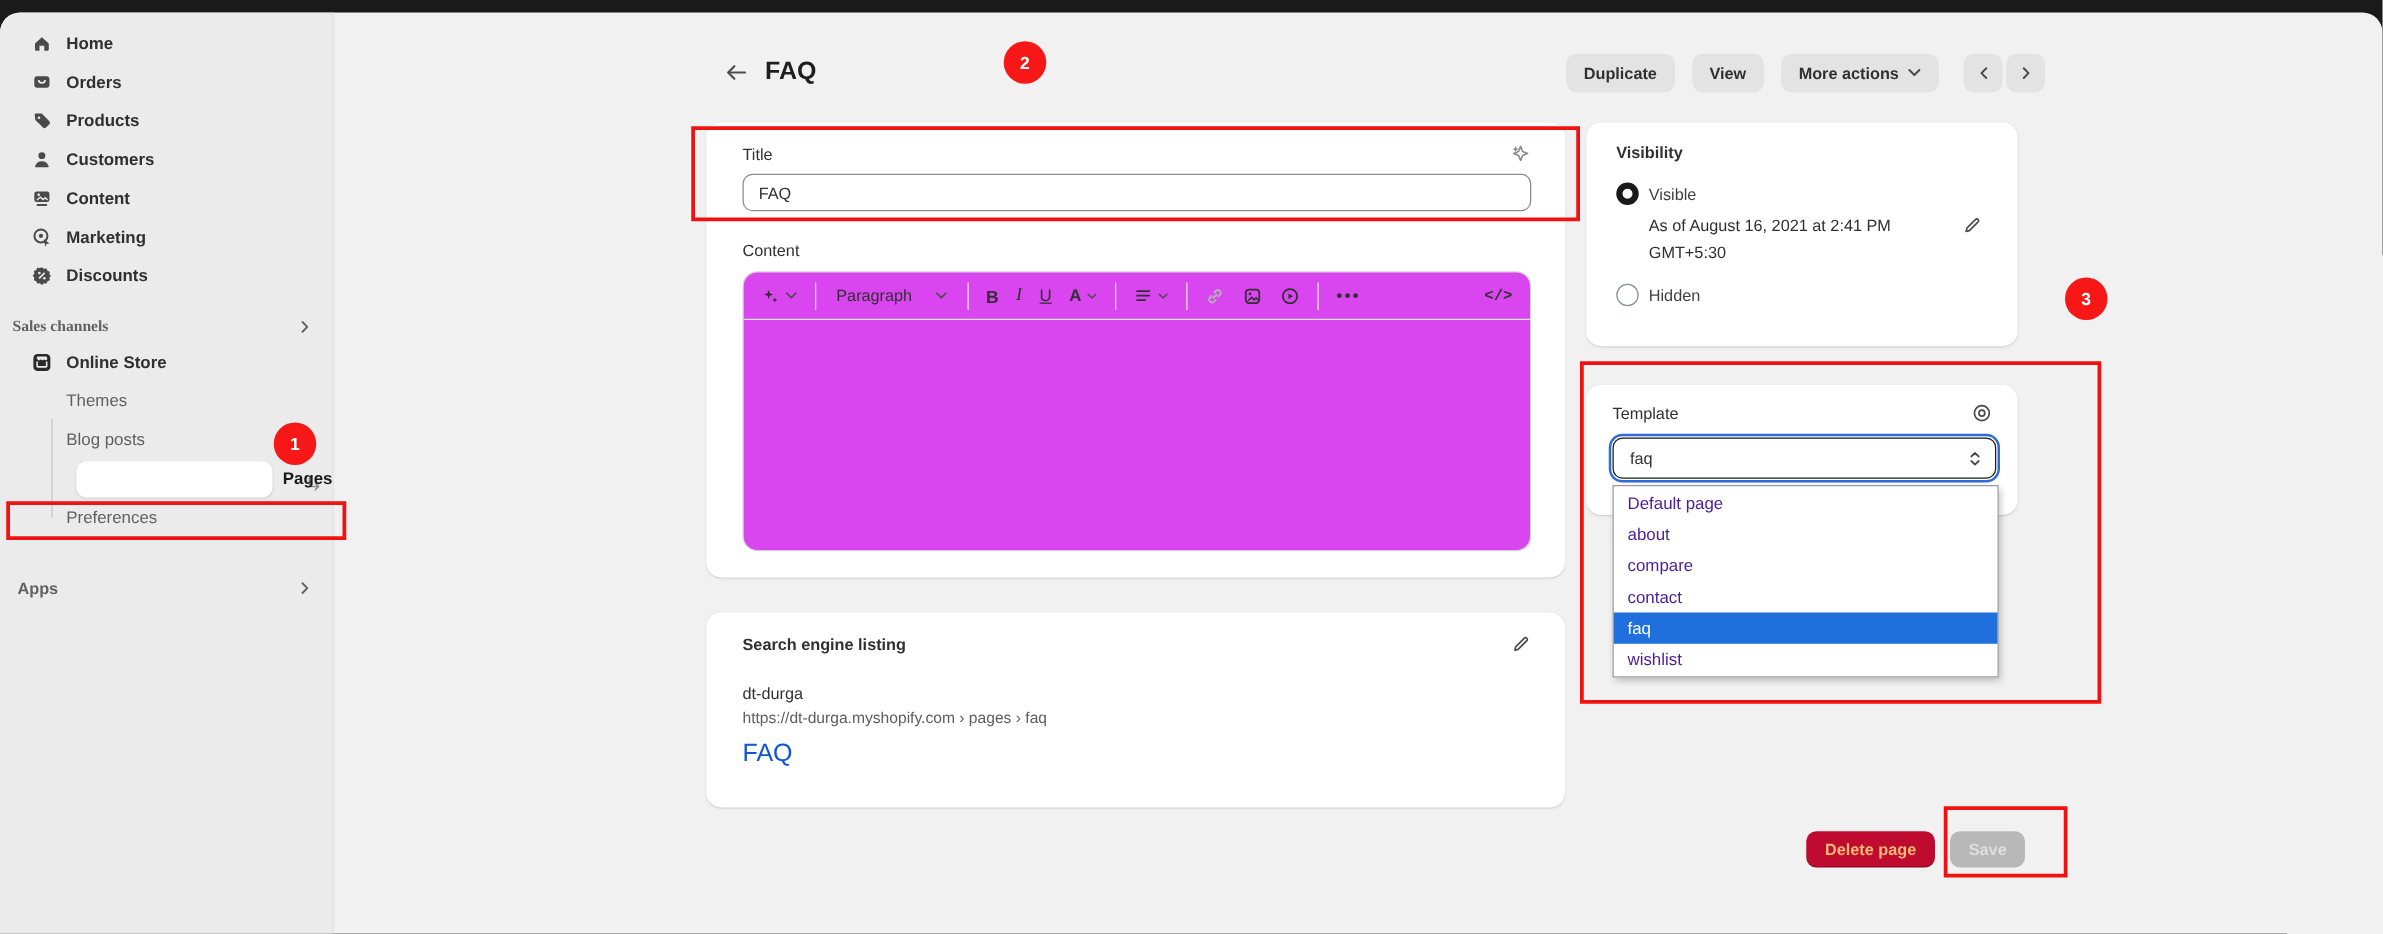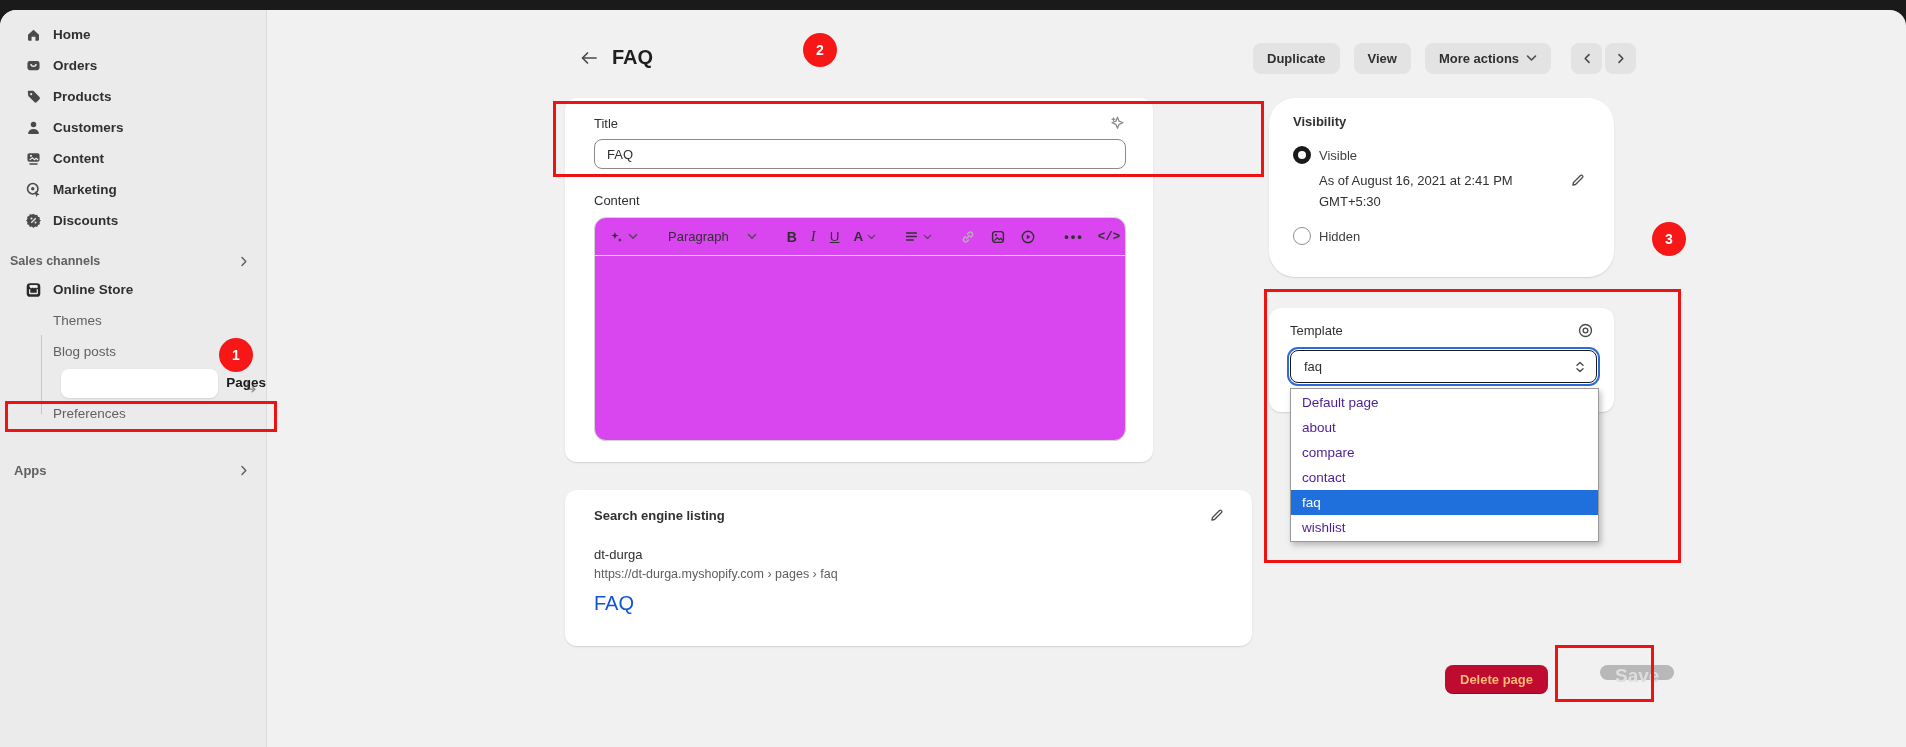--- a/index.html
+++ b/index.html
@@ -9,21 +9,21 @@
     font-family:"Liberation Sans","DejaVu Sans",sans-serif;
     color:#303030;-webkit-font-smoothing:antialiased;
   }
   .sheet{position:absolute;left:0;right:0;top:10px;bottom:0;background:#f1f1f1;border-radius:16px 16px 0 0;overflow:hidden;}
 
   
   .sidebar{position:absolute;left:0;top:0;bottom:0;width:266px;background:#ebebeb;border-right:1px solid #dcdcdc;border-top-left-radius:16px;}
   .nav{position:absolute;left:0;top:9px;right:0;}
   .nav-row{height:31px;display:flex;align-items:center;padding-left:25px;font-size:13.5px;font-weight:600;color:#303030;cursor:pointer;}
   .nav-row .ic{width:17px;height:17px;margin-right:11px;display:flex;align-items:center;justify-content:center;flex:0 0 17px;}
-  .section-row{height:26px;margin-top:12px;display:flex;align-items:center;padding:0 18px 0 10px;font-size:12.5px;font-weight:600;color:#616161;cursor:pointer;}
+  .section-row{height:26px;margin-top:12px;display:flex;align-items:center;padding:0 18px 0 10px;font-size:12.5px;font-weight:600;color:#616161;cursor:pointer;font-family:Liberation Serif, serif;}
   .section-row .spacer{flex:1;}
   .sub-row{height:31px;display:flex;align-items:center;padding-left:53px;font-size:13.5px;font-weight:500;color:#616161;cursor:pointer;position:relative;}
   .sub-row.selected{color:#1a1a1a;font-weight:700;}
   .pill{position:absolute;left:8px;top:1px;height:29px;width:264px;background:#fff;border-radius:8px;box-shadow:0 1px 2px rgba(0,0,0,.10);z-index:1;}
   .sub-row.selected > *{position:relative;z-index:2;}
   .treeline{position:absolute;left:41px;top:325px;height:79px;width:0;border-left:1px solid #c6c6c6;}
   .hook{position:absolute;left:33px;top:5px;width:16px;height:16px;}
   .apps-row{height:30px;display:flex;align-items:center;padding:0 18px 0 14px;font-size:13px;font-weight:600;color:#616161;cursor:pointer;margin-top:26px;}
   .apps-row .spacer{flex:1;}
   .chev-right{width:8px;height:11px;}
@@ -32,21 +32,21 @@
   .page-header-left{position:absolute;left:577px;top:36px;display:flex;align-items:center;gap:13px;}
   .back-btn{width:22px;height:22px;display:flex;align-items:center;justify-content:center;cursor:pointer;}
   .page-title{font-size:20px;font-weight:700;color:#1f1f1f;}
   .page-header-right{position:absolute;left:1253px;top:33px;display:flex;align-items:center;gap:14px;}
   .hbtn{height:30px;background:#e3e3e3;border:none;border-radius:8px;padding:0 14px;font-size:13px;font-weight:600;color:#303030;font-family:inherit;display:flex;align-items:center;gap:7px;cursor:pointer;box-shadow:0 1px 0 rgba(0,0,0,.05);}
   .pager{display:flex;gap:3px;margin-left:6px;}
   .pager .hbtn{width:31px;padding:0;justify-content:center;}
 
   
   .card{position:absolute;background:#fff;border-radius:12px;box-shadow:0 1px 0 rgba(0,0,0,.07),0 1px 3px rgba(0,0,0,.06);}
-  .card1{left:565px;top:88px;width:588px;height:364px;padding:17px 27px 0 29px;box-sizing:border-box;}
+  .card1{left:565px;top:88px;width:687px;height:364px;padding:17px 27px 0 29px;box-sizing:border-box;}
   .field-label{font-size:13px;font-weight:500;color:#303030;}
   .label-row{display:flex;align-items:center;justify-content:space-between;}
   .text-input{margin-top:7px;width:100%;height:30px;box-sizing:border-box;border:1px solid #8a8a8a;border-radius:8px;padding:0 12px;font-size:13px;font-family:inherit;color:#303030;background:#fff;outline:none;}
   .content-label{margin-top:24px;}
   .editor-box{margin-top:9px;border:1px solid #d4d4d4;border-radius:12px;height:224px;box-sizing:border-box;background:#d946ef;display:flex;flex-direction:column;}
   .toolbar{height:37px;border-bottom:1px solid #e3e3e3;display:flex;align-items:center;padding:0 12px;gap:10px;flex:0 0 37px;}
   .tb-div{width:1px;height:22px;background:#e3e3e3;margin:0 2px;}
   .tb-btn{display:flex;align-items:center;gap:4px;cursor:pointer;color:#303030;font-size:13.5px;border-radius:6px;padding:3px 2px;}
   .tb-bold{font-weight:800;font-size:14px;}
   .tb-italic{font-style:italic;font-family:"Liberation Serif","DejaVu Serif",serif;font-size:14.5px;}
@@ -55,42 +55,42 @@
   .tb-more{letter-spacing:2px;font-weight:700;font-size:13px;}
   .tb-code{margin-left:auto;font-weight:700;font-size:12.5px;font-family:"Liberation Mono","DejaVu Sans Mono",monospace;}
   .editor-area{flex:1;cursor:text;}
 
   .card2{left:565px;top:480px;width:687px;height:156px;padding:17px 27px 0 29px;box-sizing:border-box;}
   .card-heading{font-size:13px;font-weight:700;color:#303030;}
   .seo-site{margin-top:24px;font-size:13px;color:#303030;}
   .seo-url{margin-top:5px;font-size:12.5px;color:#5e5e5e;}
   .seo-link{margin-top:11px;font-size:20px;color:#1155d4;cursor:pointer;display:inline-block;}
 
-  .card3{left:1269px;top:88px;width:345px;height:179px;padding:16px 22px 0 24px;box-sizing:border-box;border-radius:26px;}
+  .card3{left:1269px;top:88px;width:345px;height:179px;padding:16px 22px 0 24px;box-sizing:border-box;}
   .radio-row{display:flex;align-items:center;gap:8px;margin-top:17px;}
   .radio{width:18px;height:18px;border-radius:50%;box-sizing:border-box;background:#fff;cursor:pointer;flex:0 0 18px;}
   .radio.on{border:5.5px solid #1a1a1a;}
   .radio.off{border:1.5px solid #8c9196;}
   .radio-label{font-size:13px;color:#404040;}
   .vis-detail{margin:6px 0 0 26px;font-size:13px;color:#303030;line-height:21px;display:flex;justify-content:space-between;}
   .vis-detail .pencil{margin:2px 6px 0 0;}
   .hidden-row{margin-top:15px;}
 
   .card4{left:1269px;top:298px;width:345px;height:104px;padding:14px 20px 0 21px;box-sizing:border-box;}
   .select{margin-top:11px;width:307px;height:33px;box-sizing:border-box;background:#fff;border:1px solid #1a1a1a;border-radius:8px;display:flex;align-items:center;padding:0 10px 0 13px;font-size:13px;color:#303030;cursor:pointer;box-shadow:0 0 0 1px #fff,0 0 0 3px #2f6bd8;}
   .select .spacer{flex:1;}
 
   .dropdown{position:absolute;left:1290px;top:378px;width:307px;background:#fff;border:1px solid #9a9a9a;box-shadow:2px 3px 6px rgba(0,0,0,.25);z-index:5;padding:1px 0;}
   .dd-item{height:25px;line-height:25px;padding-left:11px;font-size:13.5px;color:#4c1d95;cursor:pointer;}
   .dd-item.selected{background:#1f6fdd;color:#fff;}
 
   
   .footer-actions{position:absolute;left:1445px;top:655px;display:flex;gap:12px;}
   .delete-btn{height:29px;padding:0 15px;background:#c00b30;border:none;border-radius:8px;color:#fdba74;font-size:13px;font-weight:700;font-family:inherit;cursor:pointer;box-shadow:inset 0 -1px 0 rgba(0,0,0,.25);}
-  .save-btn{height:15px;padding:0 15px;background:#b8b8b8;border:none;border-radius:8px;color:#dedede;font-size:19px;font-weight:700;font-family:inherit;cursor:not-allowed;margin-left:40px;}
+  .save-btn{height:29px;padding:0 15px;background:#b8b8b8;border:none;border-radius:8px;color:#dedede;font-size:13px;font-weight:700;font-family:inherit;cursor:not-allowed;}
 
   
   .ann{position:absolute;z-index:10;pointer-events:none;}
   .ann-rect{border:3px solid #ee1212;box-sizing:border-box;}
   .ann-circle{width:34px;height:34px;border-radius:50%;background:#f71717;color:#fff;font-size:14px;font-weight:700;display:flex;align-items:center;justify-content:center;}
 
   svg{display:block;}
 </style>
 </head>
 <body>

